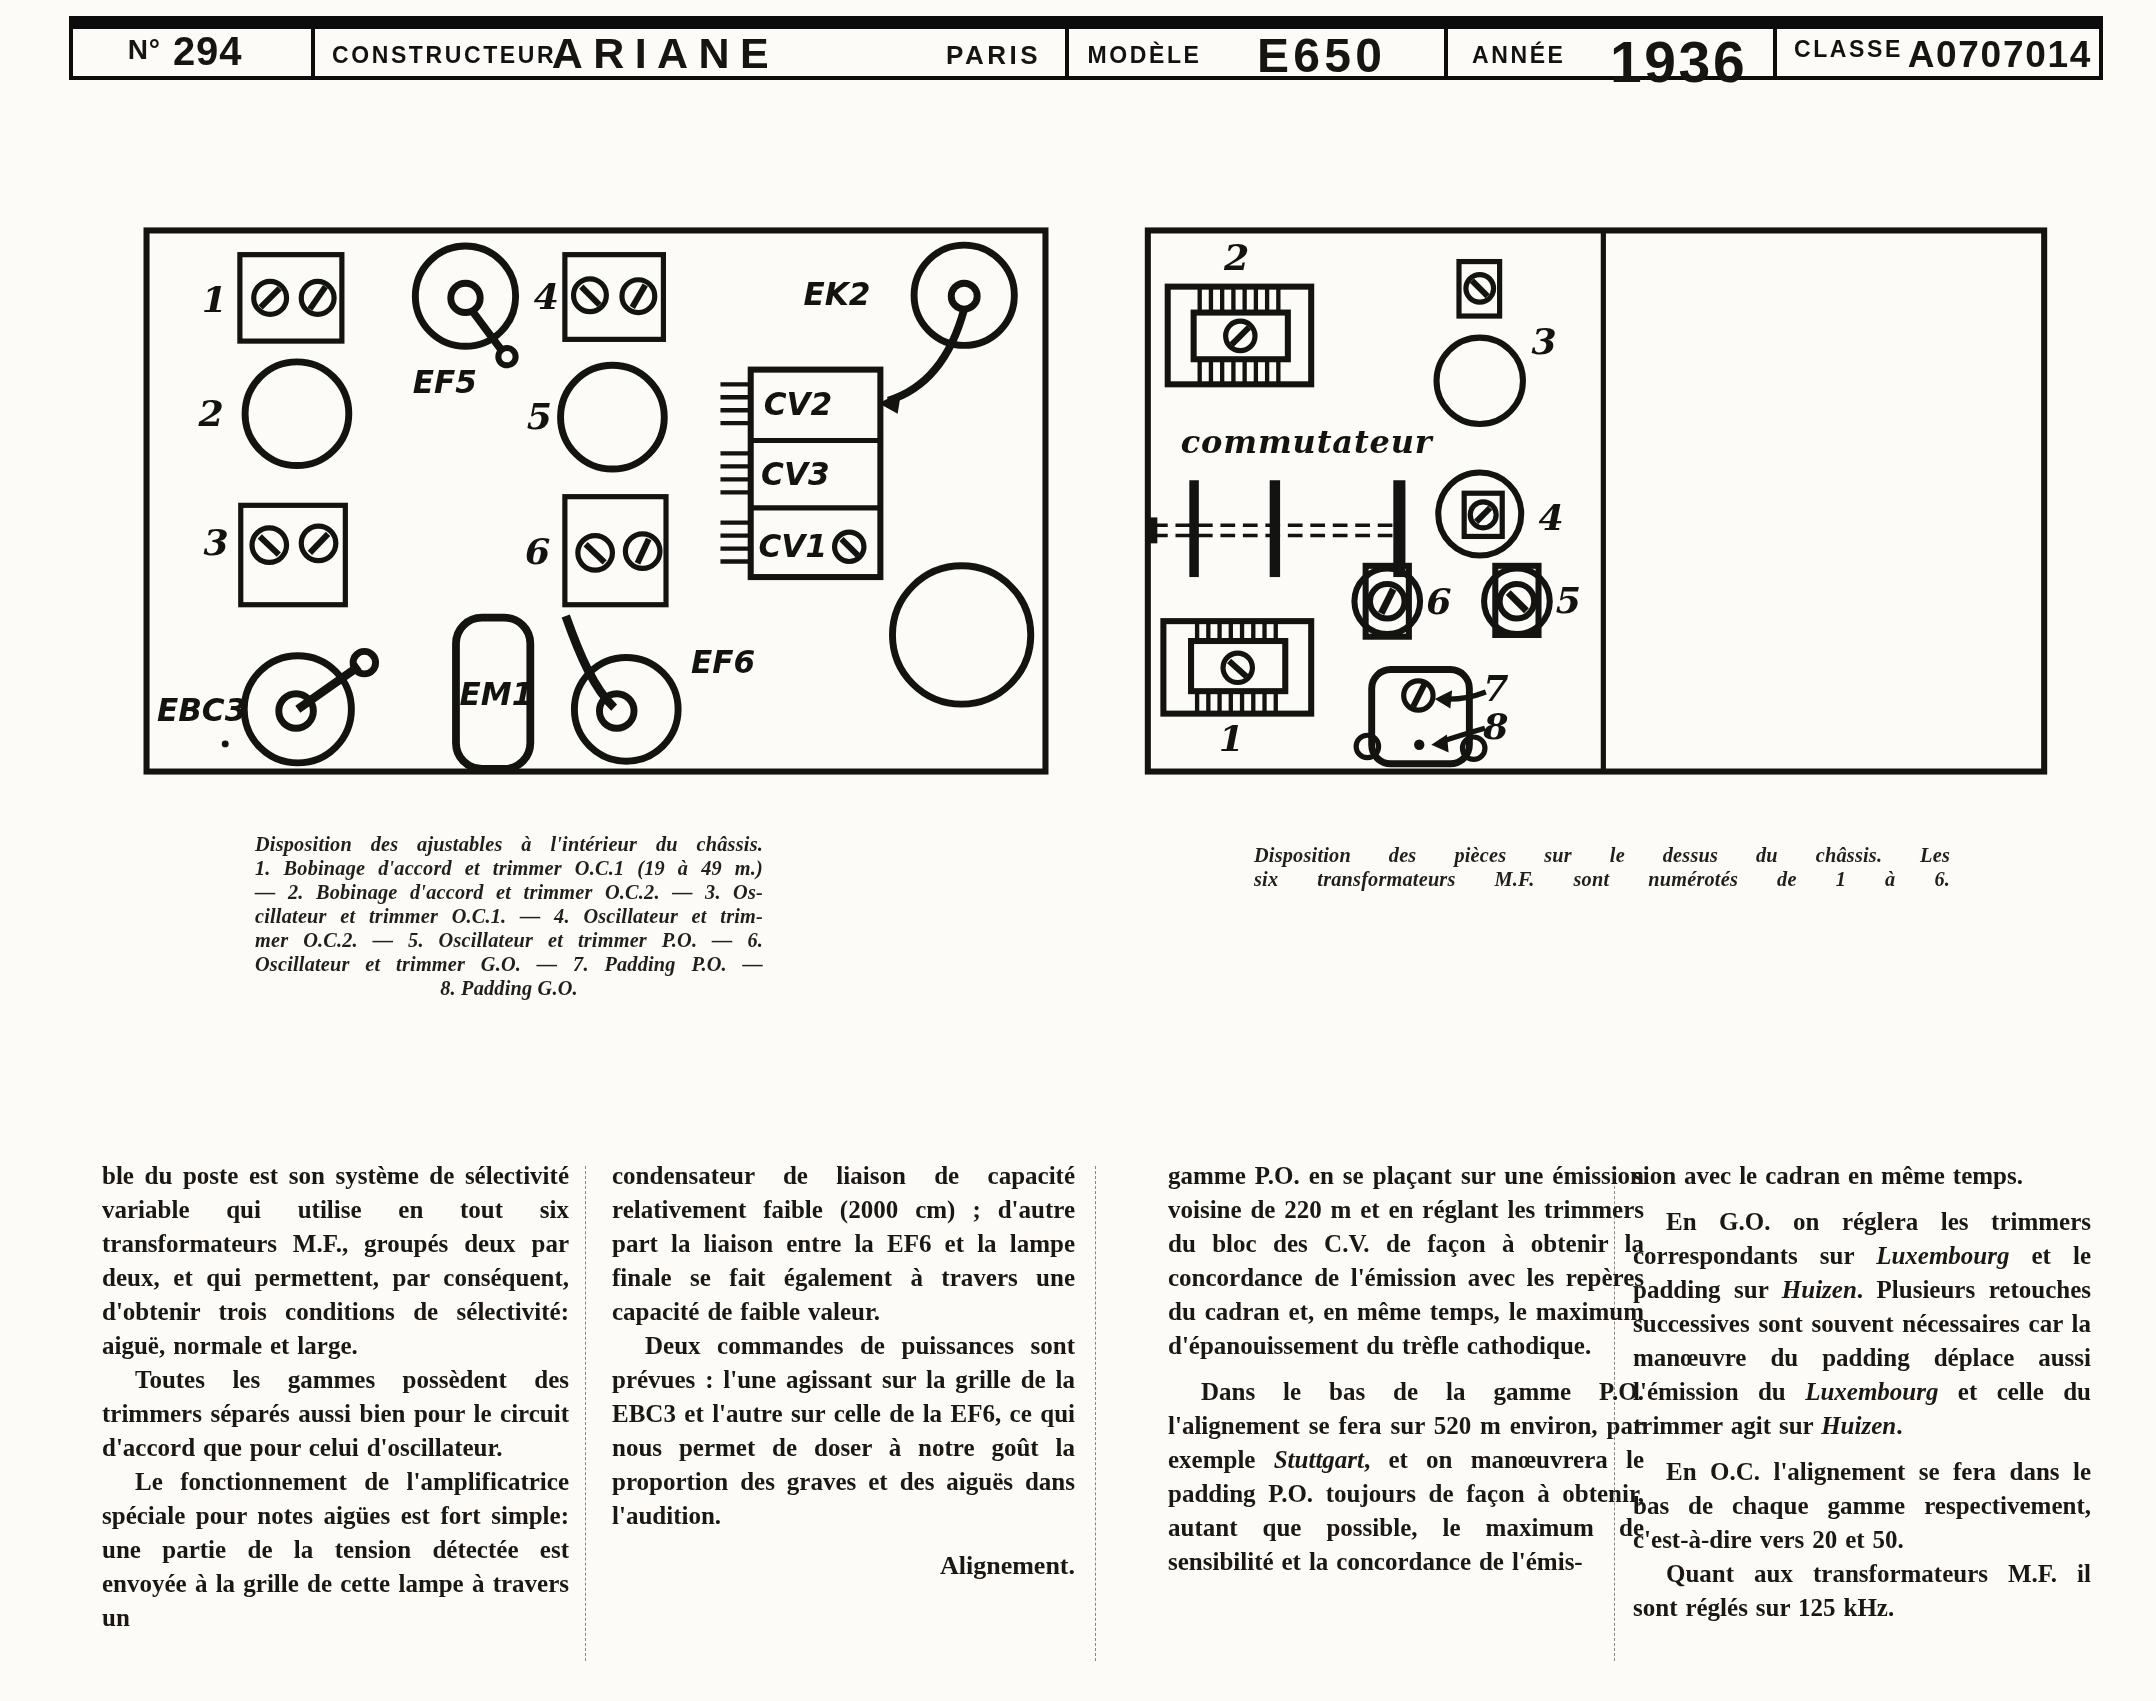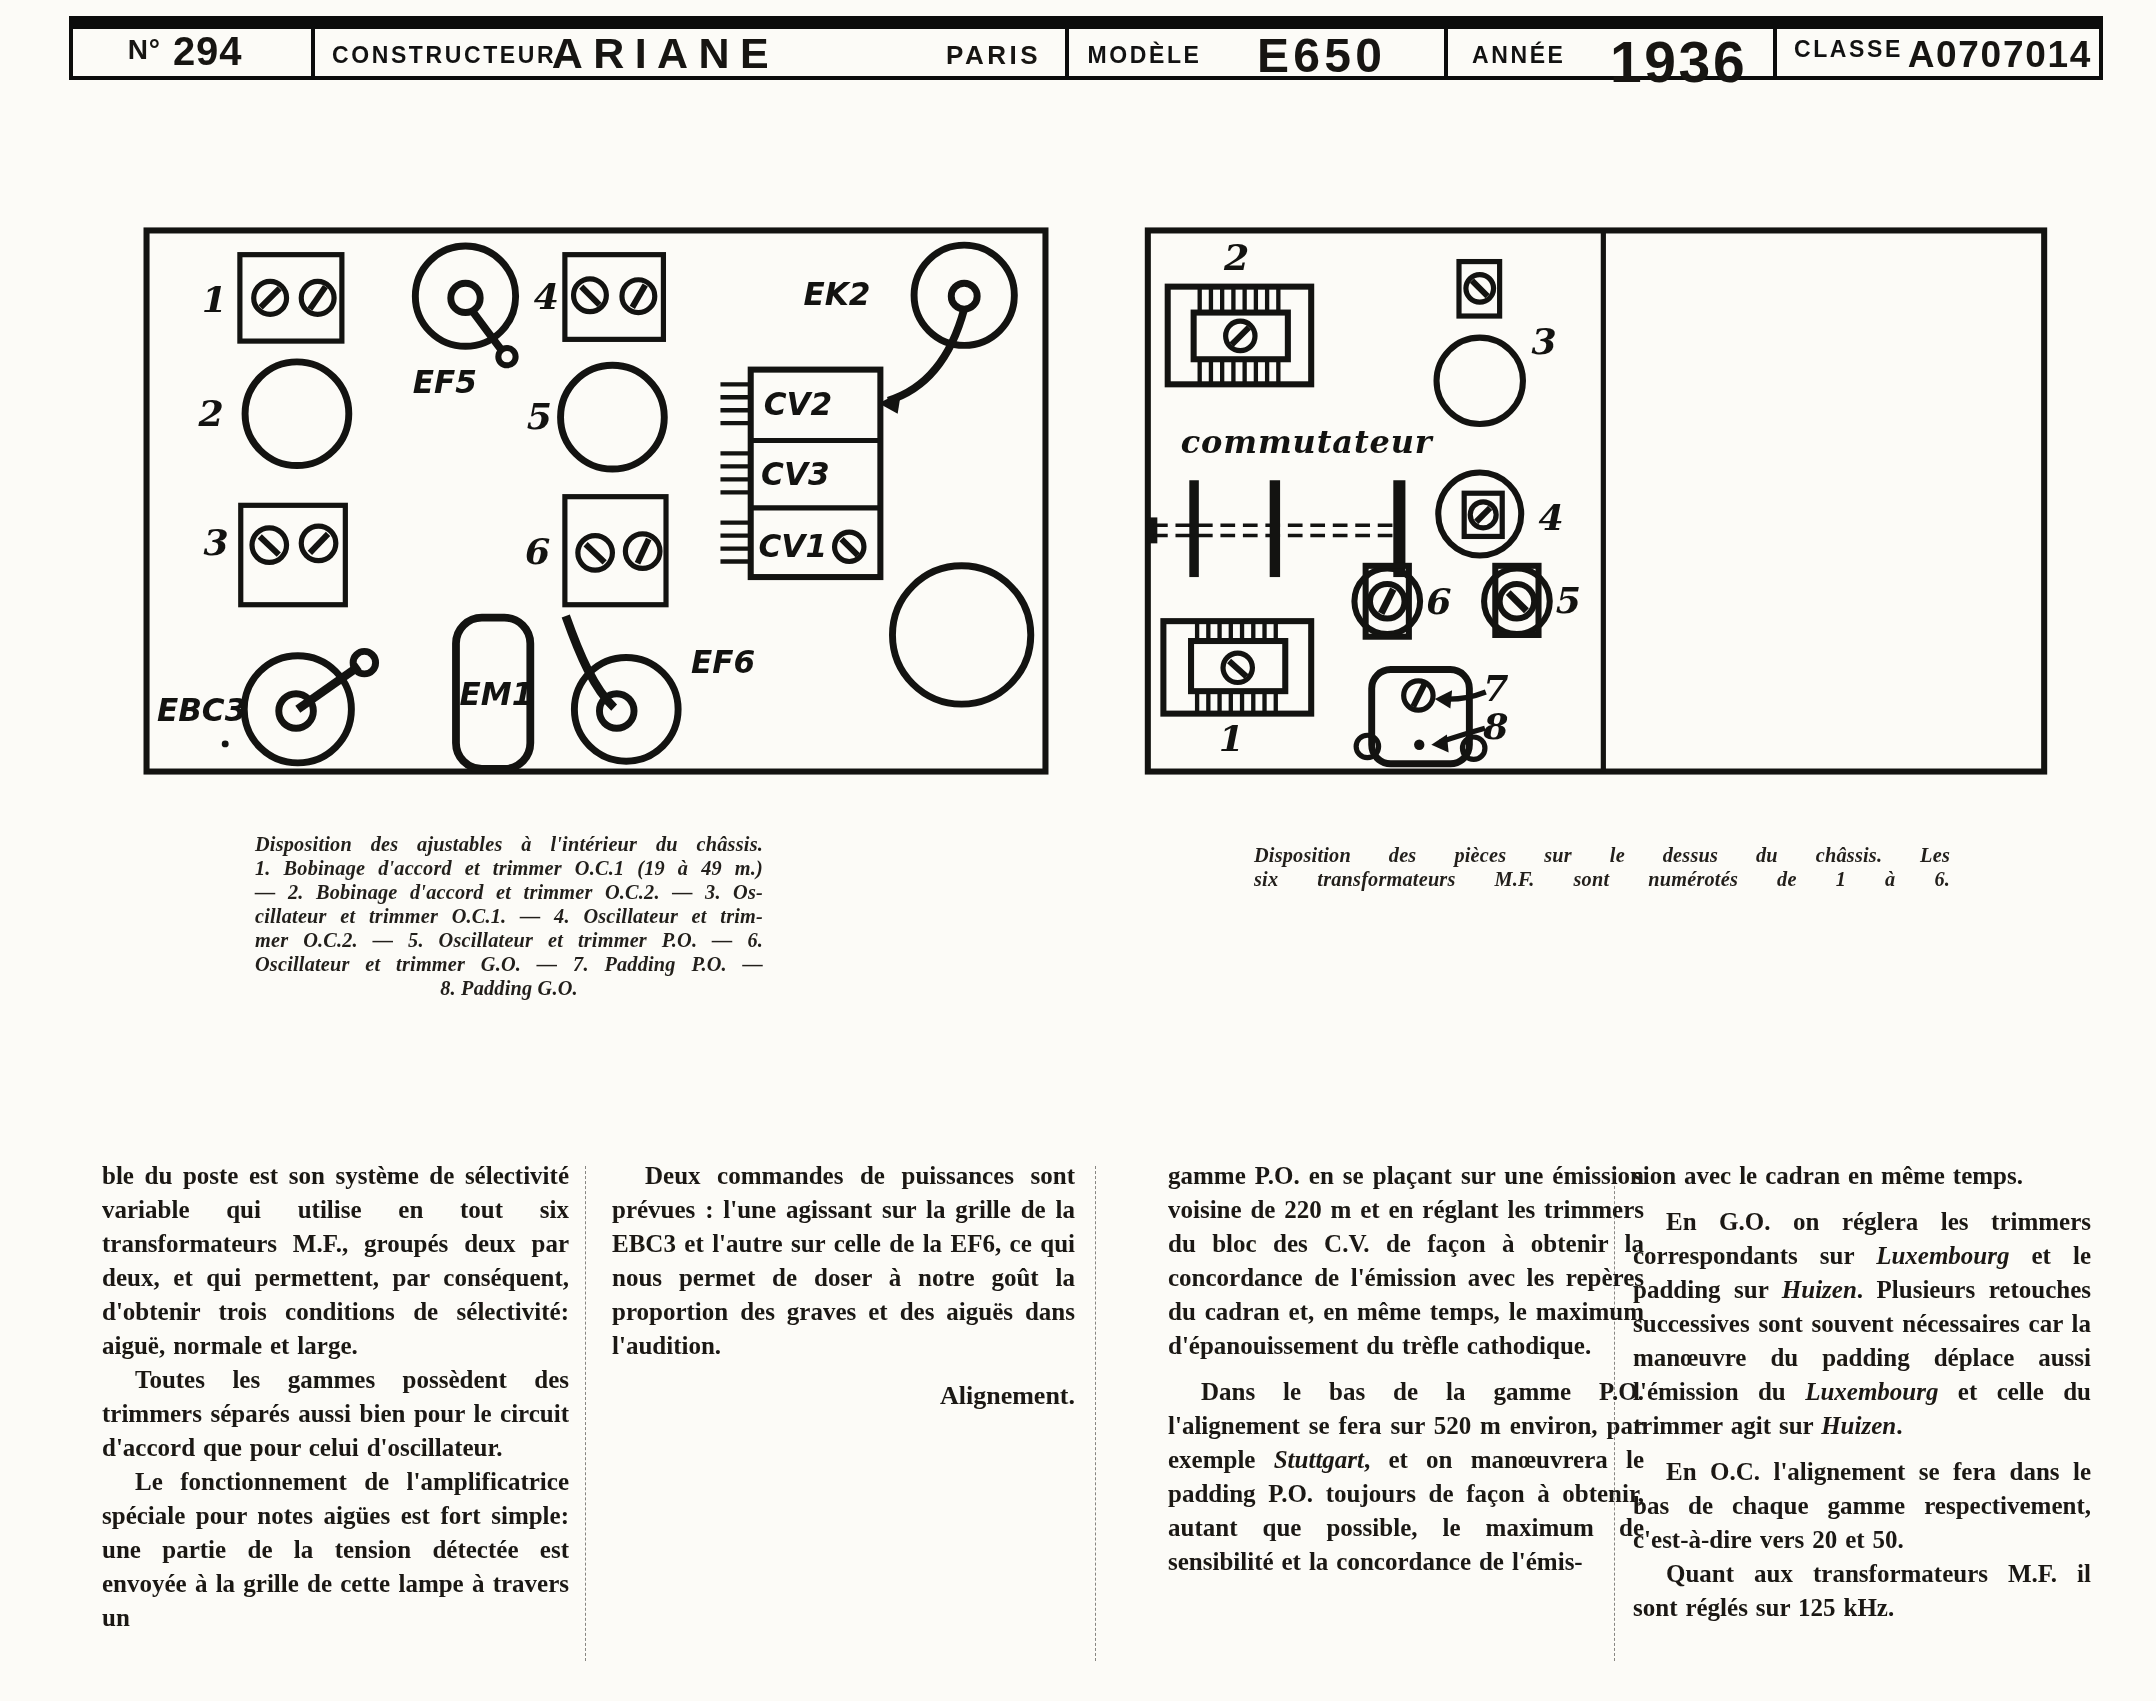--- a/index.html
+++ b/index.html
@@ -291,20 +291,21 @@
   <div class="cap-line">Disposition des pièces sur le dessus du châssis. Les</div>
   <div class="cap-line">six transformateurs M.F. sont numérotés de 1 à 6.</div>
 </div>
 
 <div class="col" style="left:102px;width:467px">
     <p class="body-p">ble du poste est son système de sélectivité variable qui utilise en tout six transformateurs M.F., groupés deux par deux, et qui permettent, par conséquent, d'obtenir trois conditions de sélectivité: aiguë, normale et large.</p>
     <p class="body-p indent">Toutes les gammes possèdent des trimmers séparés aussi bien pour le circuit d'accord que pour celui d'oscillateur.</p>
     <p class="body-p indent">Le fonctionnement de l'amplificatrice spéciale pour notes aigües est fort simple: une partie de la tension détectée est envoyée à la grille de cette lampe à travers un</p>
   </div>
 <div class="col" style="left:612px;width:463px">
+    <p class="body-p">condensateur de liaison de capacité relativement faible (2000 cm) ; d'autre part la liaison entre la EF6 et la lampe finale se fait également à travers une capacité de faible valeur.</p>
     <p class="body-p indent">Deux commandes de puissances sont prévues : l'une agissant sur la grille de la EBC3 et l'autre sur celle de la EF6, ce qui nous permet de doser à notre goût la proportion des graves et des aiguës dans l'audition.</p>
     <div class="col-heading">Alignement.</div>
   </div>
 <div class="col" style="left:1168px;width:476px">
     <p class="body-p">gamme P.O. en se plaçant sur une émission voisine de 220 m et en réglant les trimmers du bloc des C.V. de façon à obtenir la concordance de l'émission avec les repères du cadran et, en même temps, le maximum d'épanouissement du trèfle cathodique.</p>
     <p class="body-p indent gap">Dans le bas de la gamme P.O. l'alignement se fera sur 520 m environ, par exemple <i>Stuttgart</i>, et on manœuvrera le padding P.O. toujours de façon à obtenir, autant que possible, le maximum de sensibilité et la concordance de l'émis-</p>
   </div>
 <div class="col" style="left:1633px;width:458px">
     <p class="body-p">sion avec le cadran en même temps.</p>
     <p class="body-p indent gap">En G.O. on réglera les trimmers correspondants sur <i>Luxembourg</i> et le padding sur <i>Huizen</i>. Plusieurs retouches successives sont souvent nécessaires car la manœuvre du padding déplace aussi l'émission du <i>Luxembourg</i> et celle du trimmer agit sur <i>Huizen</i>.</p>

